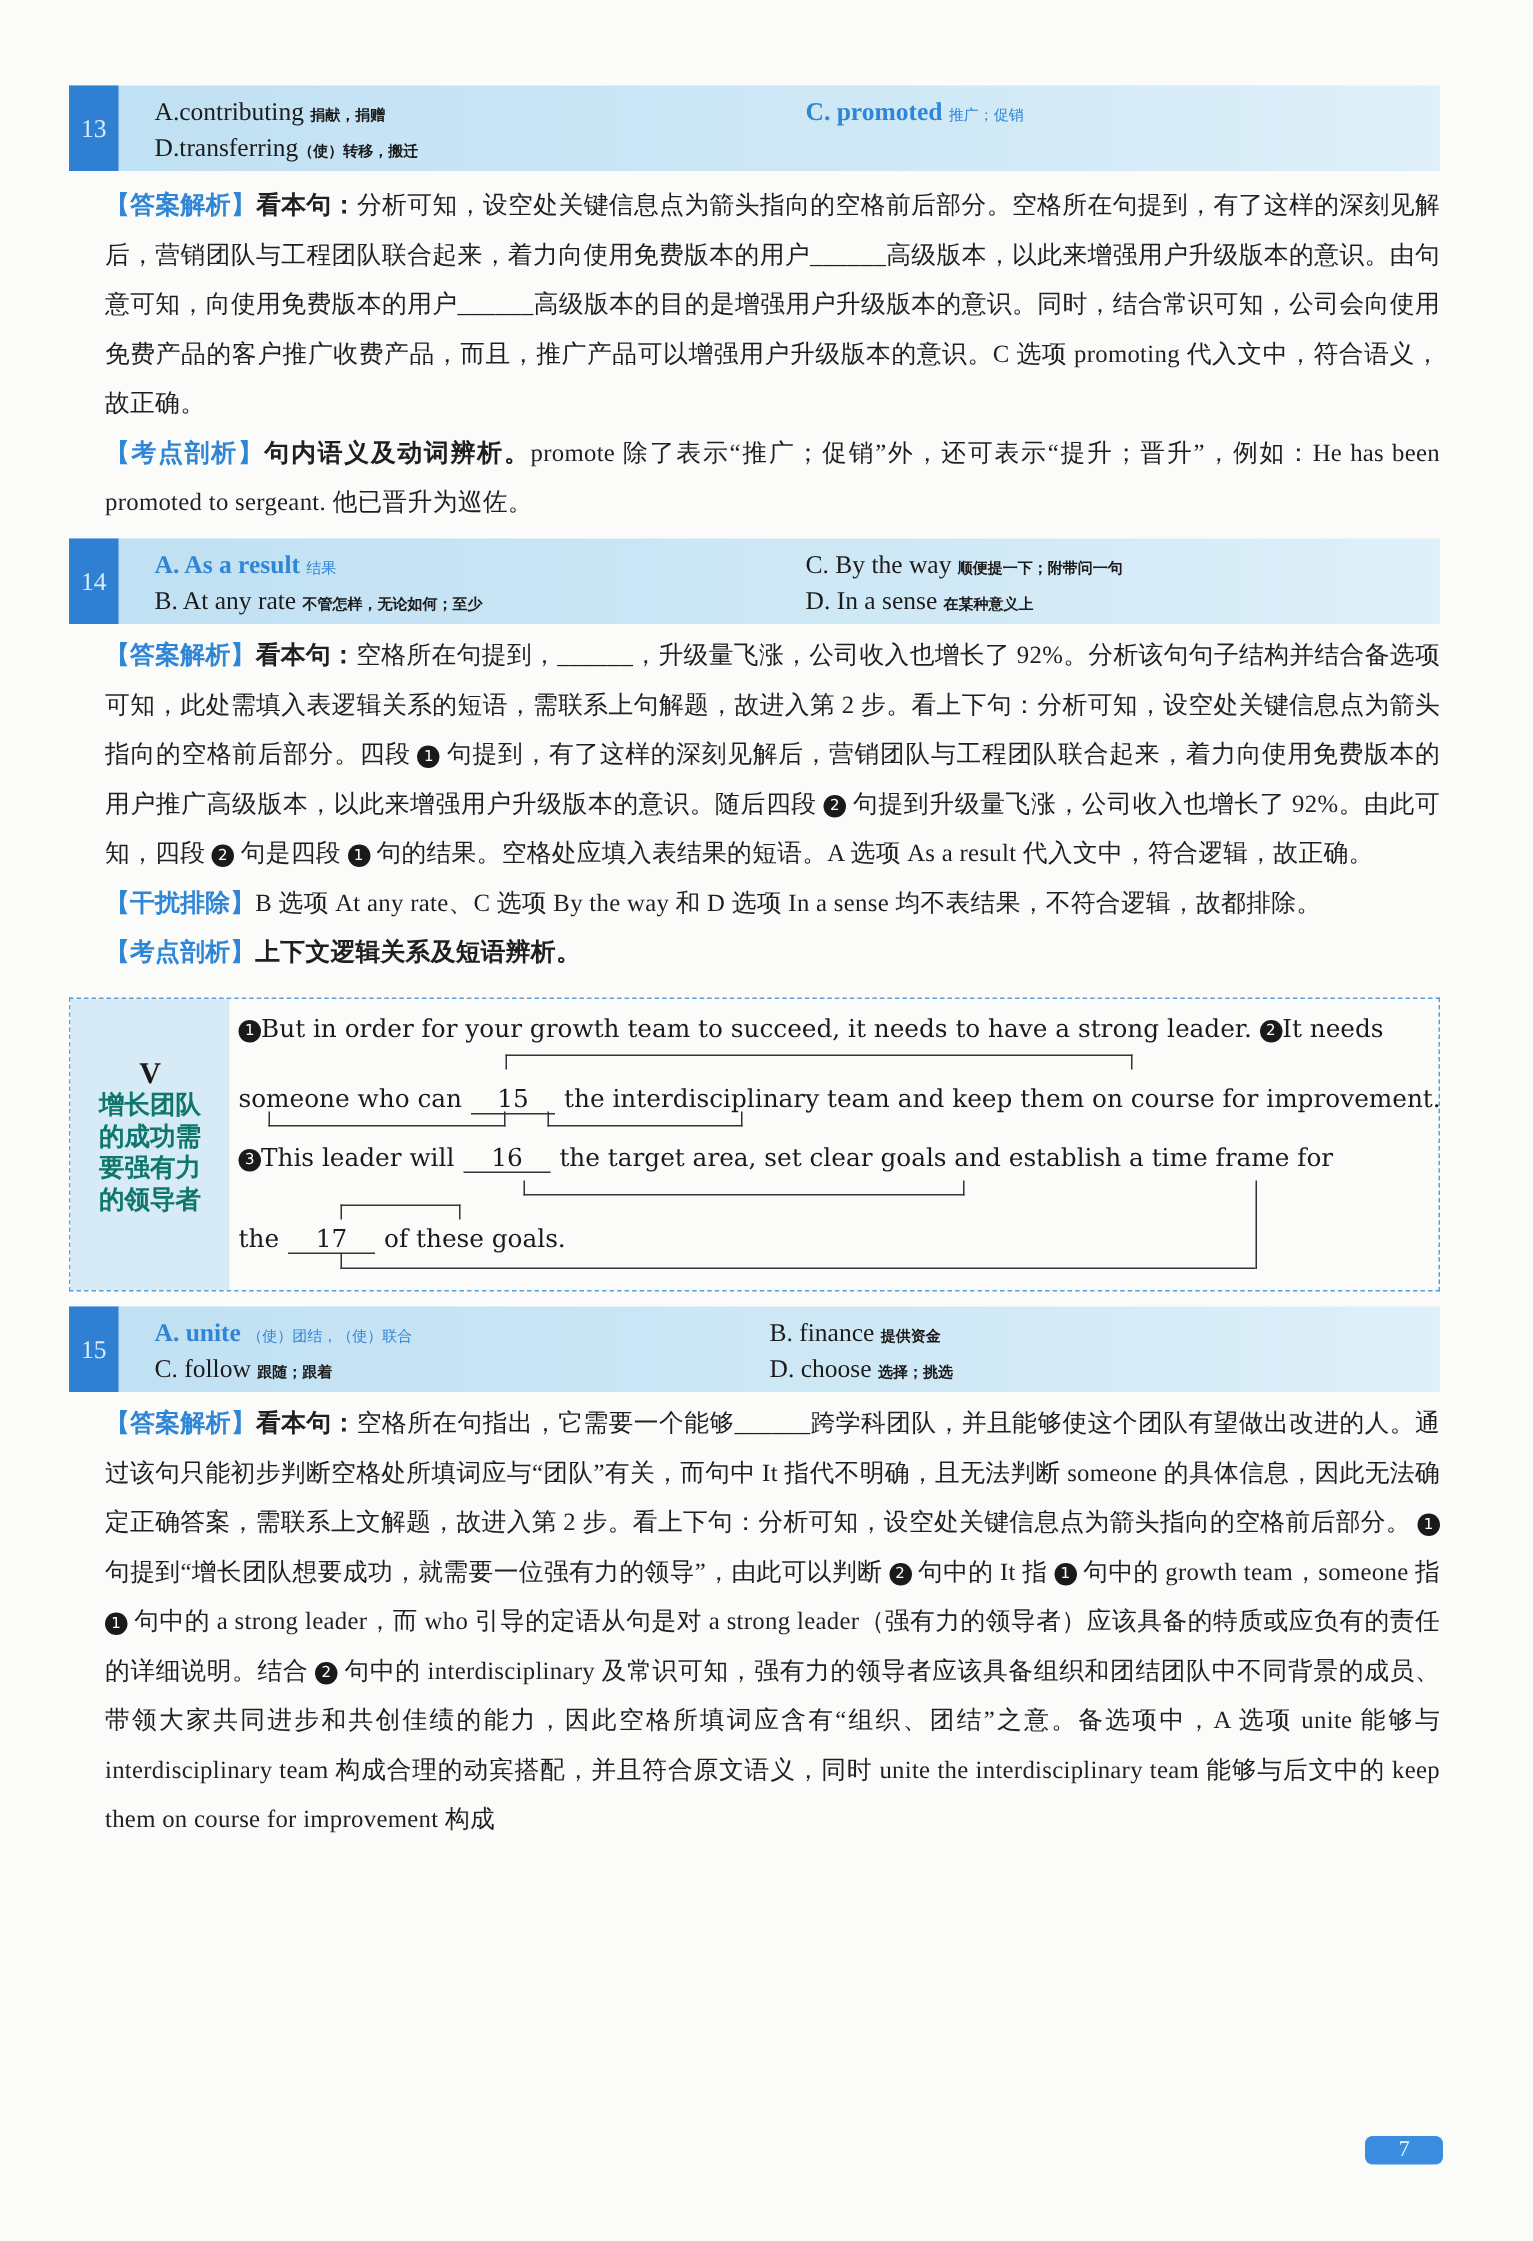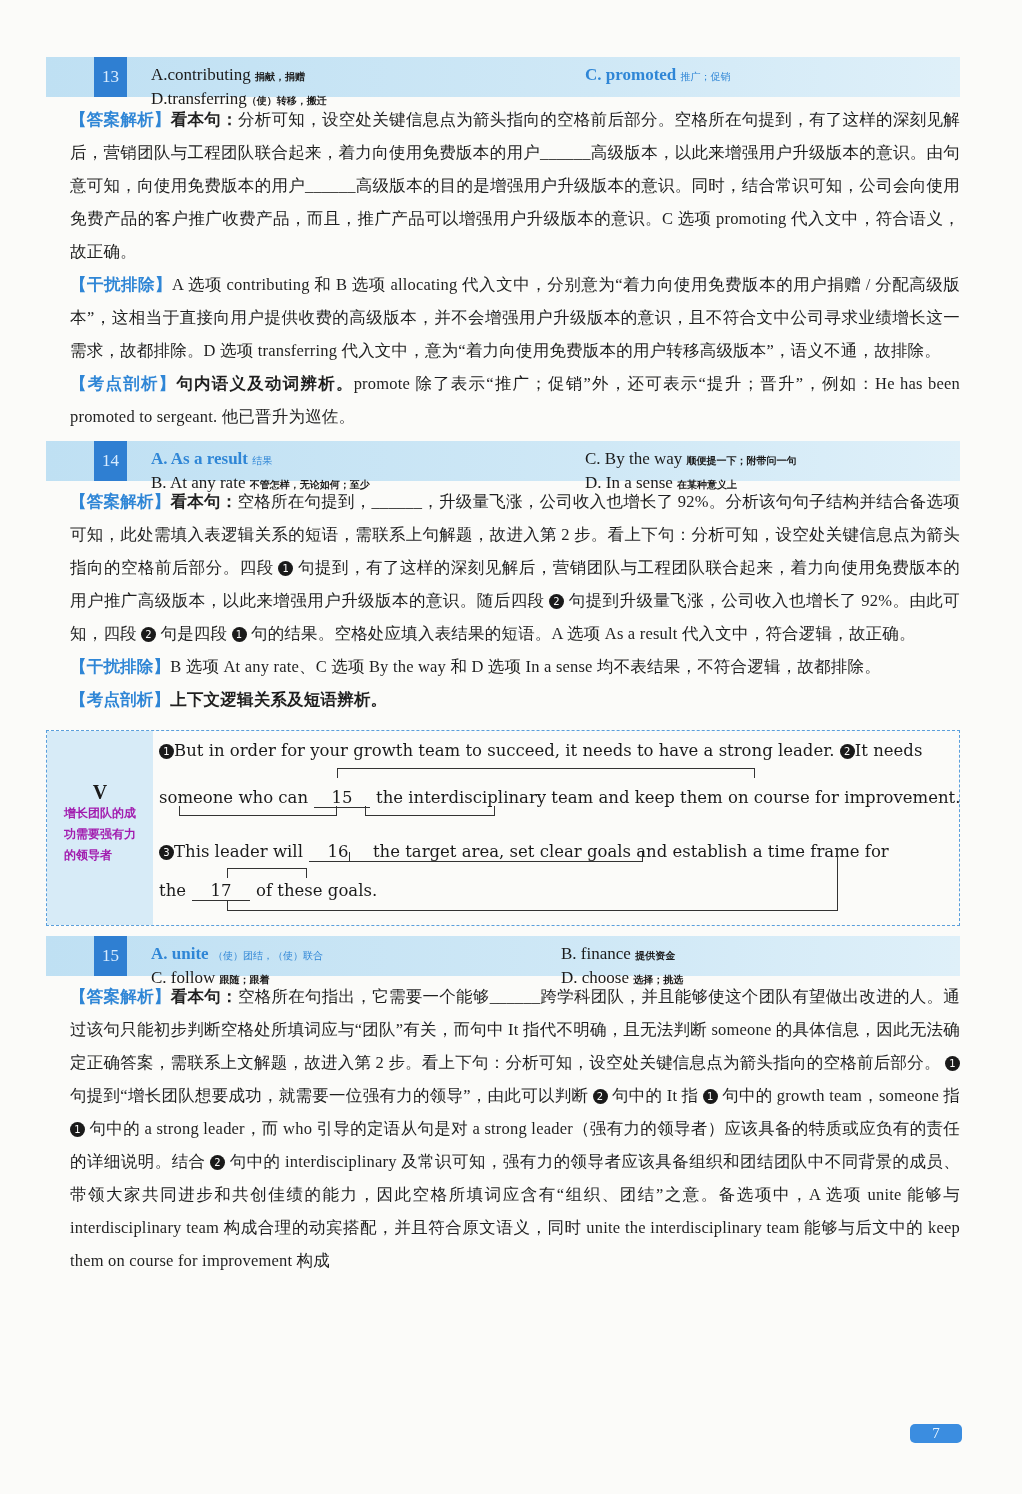--- a/index.html
+++ b/index.html
@@ -8,25 +8,24 @@
       position: relative;
       font-family: "DejaVu Serif", "Liberation Serif", serif;
       color: #1f1f1f;
       overflow: hidden;
     }
     .page { position: absolute; left: 46px; top: 57px; width: 914px; }
 
     
     .opt-banner {
       position: relative;
-      height: 40px;
+      height: 57px;
       background: linear-gradient(90deg, #bfe0f3 0%, #cfe8f6 60%, #dff0f9 100%);
       display: flex;
       align-items: stretch;
-      padding-left: 48px;
     }
     .opt-num {
       width: 33px;
       background: #2f7fd2;
       color: #d8ecff;
       font-family: "Liberation Serif", serif;
       font-size: 17px;
       display: flex; align-items: center; justify-content: center;
     }
     .opt-grid {
@@ -73,22 +72,22 @@
       width: 106px;
       background: #d7ebf7;
       display: flex; flex-direction: column; align-items: center; justify-content: center;
       padding-bottom: 10px;
     }
     .passage-side .roman {
       font-family: "Liberation Serif", serif; font-weight: bold; font-size: 20px; color: #1a1a1a;
       line-height: 22px;
     }
     .passage-side .theme {
-      font-family: "DejaVu Sans", sans-serif; font-size: 12px; color: #a21caf;
-      width: 72px; line-height: 21px; font-weight: bold;
+      font-family: "DejaVu Sans", sans-serif; font-size: 17px; color: #0f766e;
+      width: 72px; line-height: 21px; text-align: center; font-weight: bold;
     }
     .passage-body {
       position: relative;
       flex: 1;
       font-family: "DejaVu Serif", serif;
       font-size: 16.5px;
       color: #1a1a1a;
     }
     .pline { position: absolute; left: 6px; white-space: nowrap; }
     .pline b { font-weight: normal; }
@@ -115,23 +114,20 @@
       <div class="opt"><span>A.</span><span>contributing</span> <span class="cn">捐献，捐赠</span></div>
       <div class="opt correct"><span>C.</span> <span>promoted</span> <span class="cn">推广；促销</span></div>
       <div class="opt"><span>D.</span><span>transferring</span><span class="cn">（使）转移，搬迁</span></div>
     </div>
   </div>
 
   <div class="para" style="margin-top:6px">
     <span class="tag">【答案解析】</span><span class="lead">看本句：</span><span>分析可知，设空处关键信息点为箭头指向的空格前后部分。空格所在句提到，有了这样的深刻见解后，营销团队与工程团队联合起来，着力向使用免费版本的用户______高级版本，以此来增强用户升级版本的意识。由句意可知，向使用免费版本的用户______高级版本的目的是增强用户升级版本的意识。同时，结合常识可知，公司会向使用免费产品的客户推广收费产品，而且，推广产品可以增强用户升级版本的意识。C 选项 promoting 代入文中，符合语义，故正确。</span>
   </div>
   <div class="para">
-    <span class="tag">【干扰排除】</span><span>A 选项 contributing 和 B 选项 allocating 代入文中，分别意为“着力向使用免费版本的用户捐赠 / 分配高级版本”，这相当于直接向用户提供收费的高级版本，并不会增强用户升级版本的意识，且不符合文中公司寻求业绩增长这一需求，故都排除。D 选项 transferring 代入文中，意为“着力向使用免费版本的用户转移高级版本”，语义不通，故排除。</span>
-  </div>
-  <div class="para">
     <span class="tag">【考点剖析】</span><span class="lead">句内语义及动词辨析。</span><span>promote 除了表示“推广；促销”外，还可表示“提升；晋升”，例如：He has been promoted to sergeant. 他已晋升为巡佐。</span>
   </div>
 
   <div class="opt-banner" style="margin-top:8px">
     <div class="opt-num">14</div>
     <div class="opt-grid">
       <div class="opt correct"><span>A.</span> <span>As a result</span> <span class="cn">结果</span></div>
       <div class="opt"><span>C.</span> <span>By the way</span> <span class="cn">顺便提一下；附带问一句</span></div>
       <div class="opt"><span>B.</span> <span>At any rate</span> <span class="cn">不管怎样，无论如何；至少</span></div>
       <div class="opt"><span>D.</span> <span>In a sense</span> <span class="cn">在某种意义上</span></div>
@@ -153,21 +149,21 @@
       <div class="roman">V</div>
       <div class="theme">增长团队的成功需要强有力的领导者</div>
     </div>
     <div class="passage-body">
       <div class="pline" style="top:10px">
         <span class="circ">1</span><span>But in order for your growth team to succeed, it needs to have</span> <b>a strong leader</b><span>. </span><span class="circ">2</span><span>It needs</span>
       </div>
       <div class="pline" style="top:57px">
         <b>someone</b> <span>who can</span><span class="blank" style="width:56px">15</span><b>the interdisciplinary team</b> <span>and keep them on course for improvement.</span>
       </div>
-      <div class="pline" style="top:111px">
+      <div class="pline" style="top:96px">
         <span class="circ">3</span><span>This leader will</span><span class="blank" style="width:58px">16</span><b>the target area, set clear goals and establish a time frame</b> <span>for</span>
       </div>
       <div class="pline" style="top:150px">
         <span>the</span><span class="blank" style="width:58px">17</span><span>of</span> <b>these goals.</b>
       </div>
 
       <div class="arrow" style="left:184px;top:37px;width:418px;height:10px;border-top-width:1px;border-left-width:1px;border-right-width:1px;"></div>
       <div class="arrow" style="left:26px;top:75px;width:158px;height:10px;border-bottom-width:1px;border-left-width:1px;border-right-width:1px;"></div>
       <div class="arrow" style="left:212px;top:75px;width:130px;height:10px;border-bottom-width:1px;border-left-width:1px;border-right-width:1px;"></div>
       <div class="arrow" style="left:196px;top:121px;width:294px;height:10px;border-bottom-width:1px;border-left-width:1px;border-right-width:1px;"></div>

